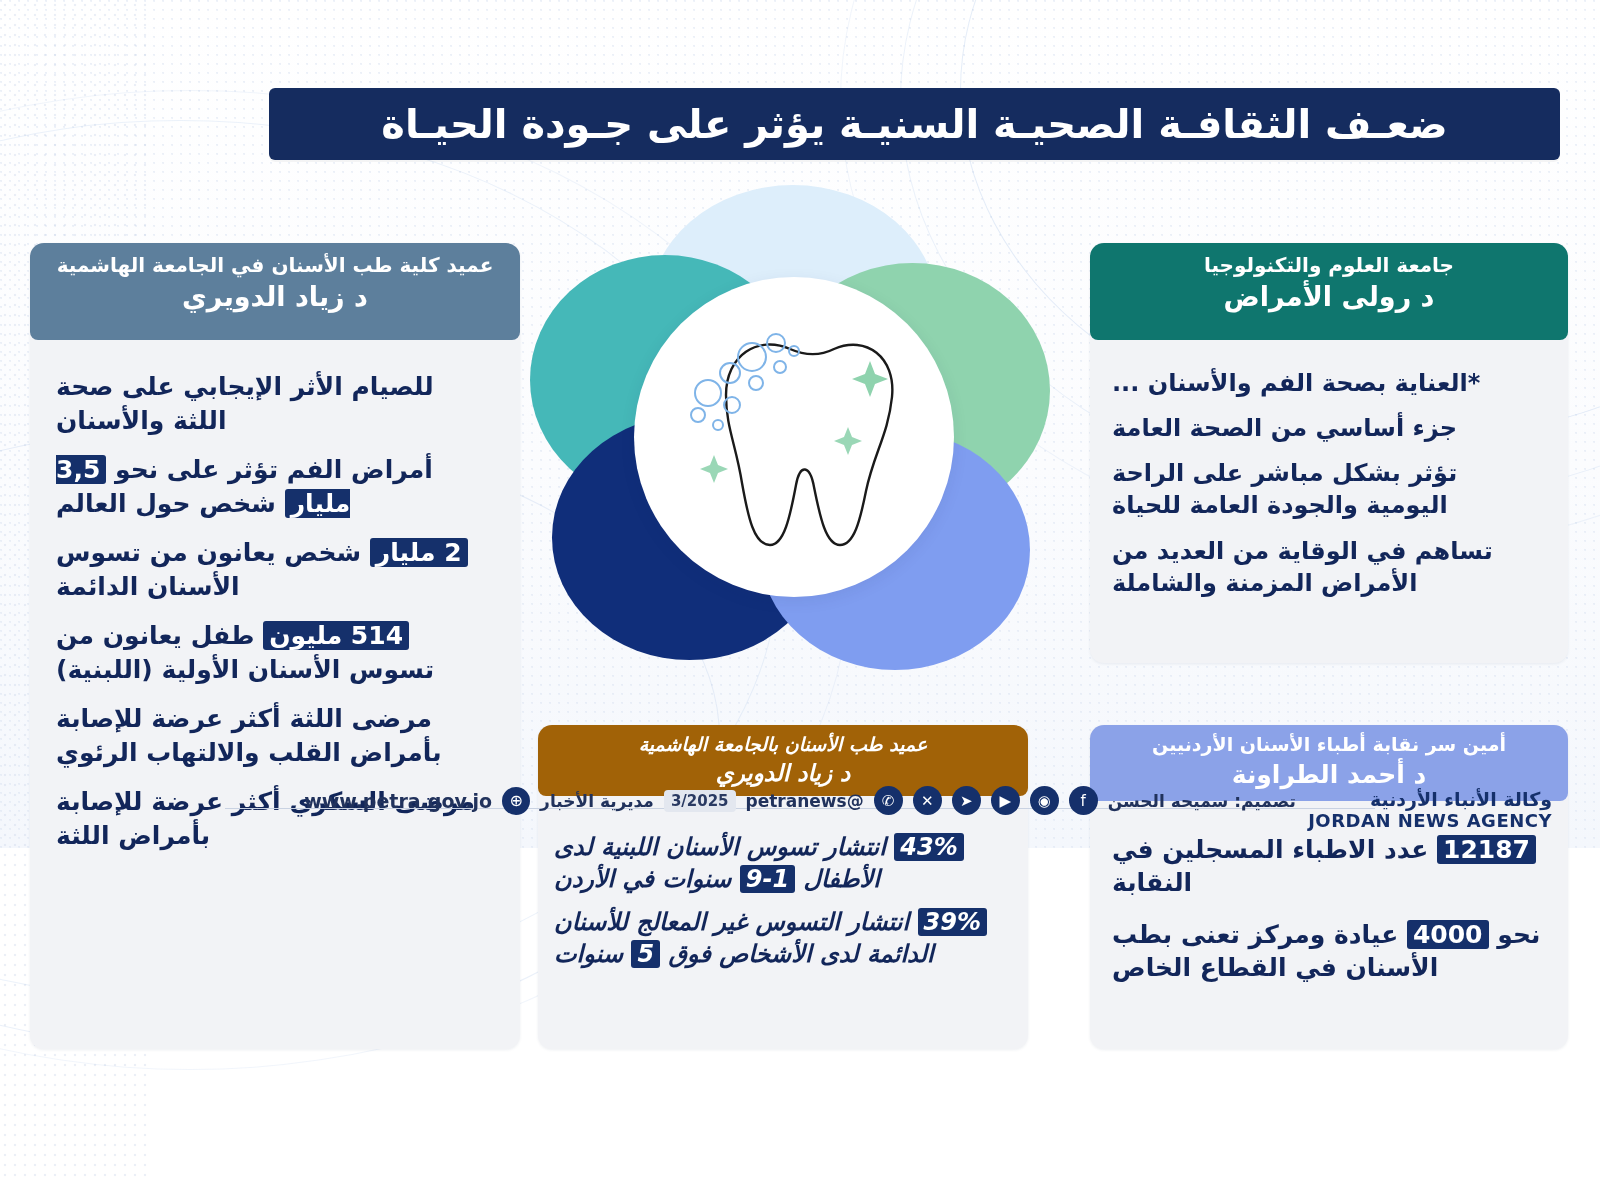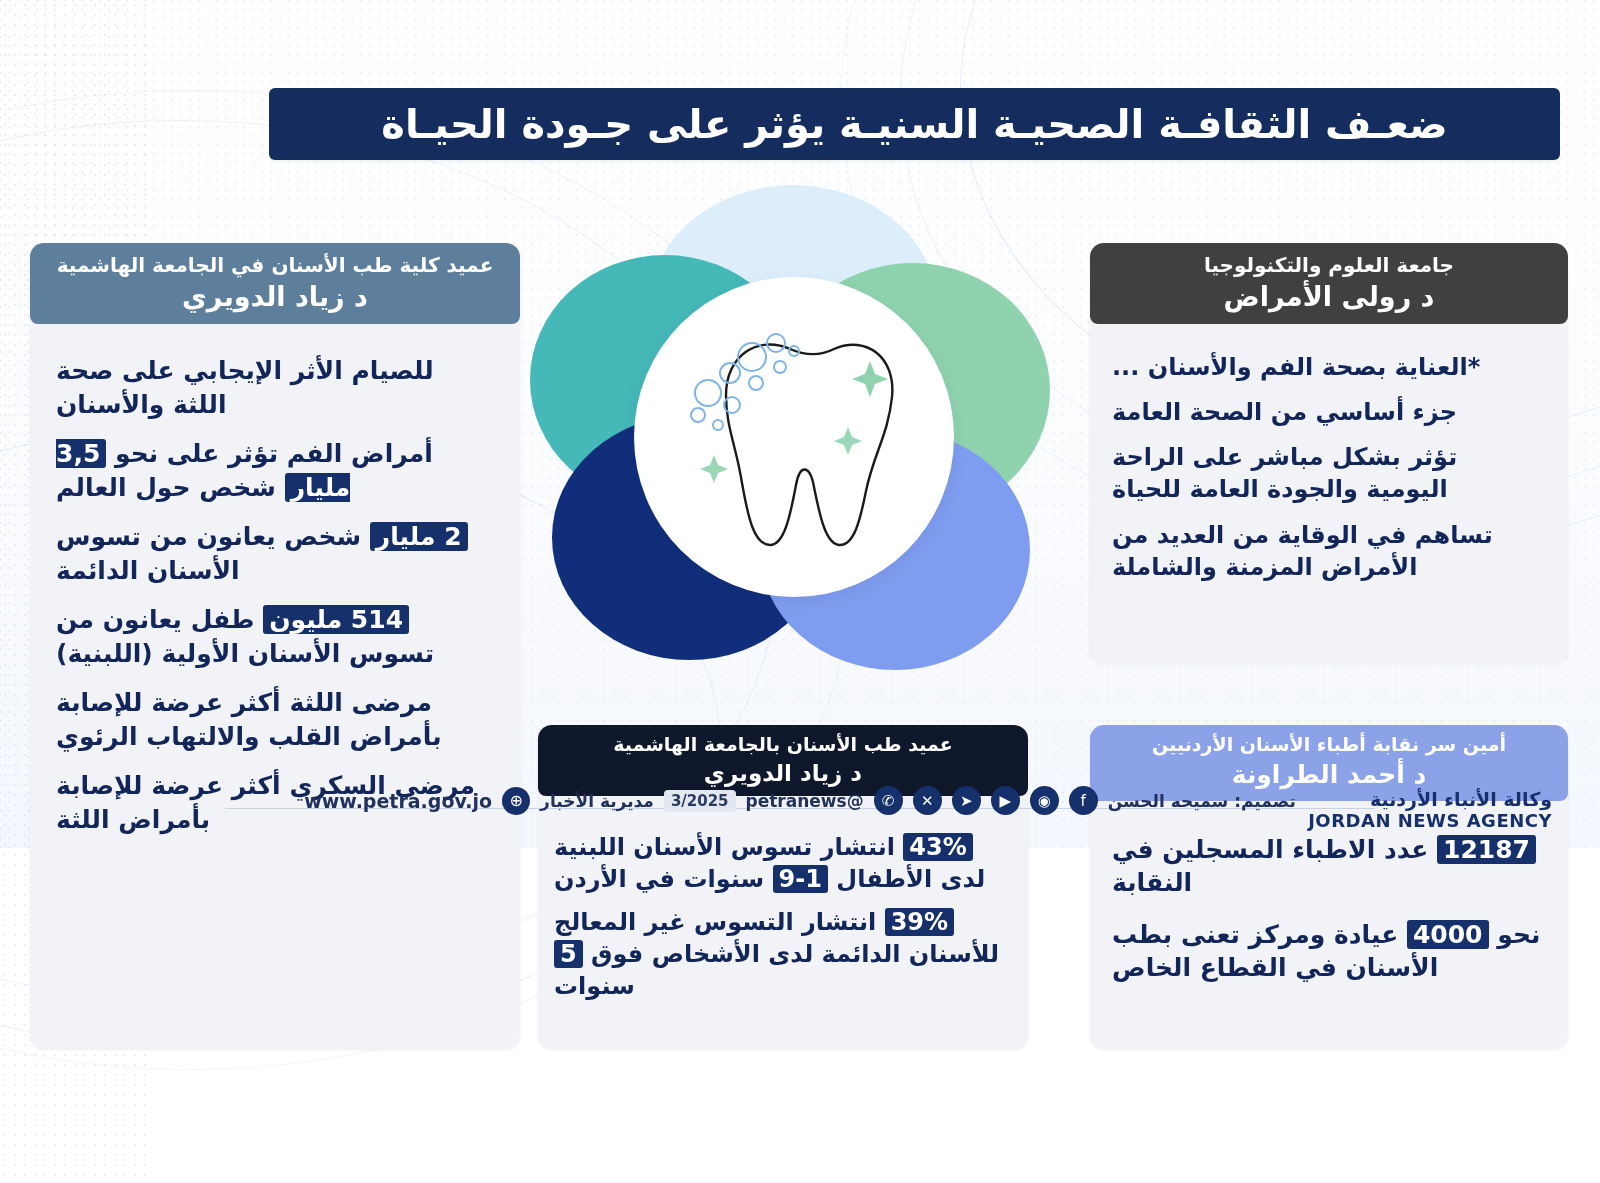--- a/index.html
+++ b/index.html
@@ -35,43 +35,43 @@
     display:flex; align-items:center; justify-content:center;
     box-shadow: 0 2px 0 rgba(0,0,0,.04);
   }
   .title-bar span {
     color:#ffffff; font-size:40px; font-weight:bold; letter-spacing:.5px;
     white-space:nowrap;
   }
 
   
   .card { position:absolute; border-radius:14px; background:#f2f3f6; box-shadow:0 1px 3px rgba(30,50,90,.08); }
-  .card-head { border-radius:10px; padding:10px 16px 12px; text-align:center; color:#fff; }
+  .card-head { border-radius:10px; padding:10px 16px 28px; text-align:center; color:#fff; }
   .card-head .sub { font-size:20px; font-weight:600; line-height:1.25; }
   .card-head .name { font-size:27px; font-weight:bold; margin-top:3px; }
   .card-body { padding:14px 20px 18px; text-align:left; color:#12265a; }
   .card-body p { font-size:25px; font-weight:bold; line-height:1.34; margin:12px 0; }
   .hl { background:#15306b; color:#fff; padding:0 6px; border-radius:3px; }
 
   
   #card-left { left:30px; top:243px; width:490px; height:806px; }
   #card-left .card-head { background:#5d7f9c; margin:0; border-radius:14px 14px 8px 8px; }
   #card-left .card-body p { margin:16px 6px; }
 
   
   #card-topright { right:32px; top:243px; width:478px; height:420px; }
-  #card-topright .card-head { background:#404040; border-radius:14px 14px 8px 8px; }
+  #card-topright .card-head { background:#0f766e; border-radius:14px 14px 8px 8px; }
   #card-topright .card-body p { margin:13px 2px; font-size:24px; }
 
   
   #card-mid { left:538px; top:725px; width:490px; height:324px; }
-  #card-mid .card-head { background:#0f172a; border-radius:14px 14px 8px 8px; padding:8px 16px 10px;}
+  #card-mid .card-head { background:#a16207; border-radius:14px 14px 8px 8px; padding:8px 16px 10px;font-style:italic;}
   #card-mid .card-head .sub { font-size:19px; }
   #card-mid .card-head .name { font-size:23px; }
-  #card-mid .card-body { padding:24px 16px 14px; }
+  #card-mid .card-body { padding:24px 16px 14px;font-style:italic; }
   #card-mid .card-body p { font-size:24px; margin:11px 0; }
 
   
   #card-botright { right:32px; top:725px; width:478px; height:324px; }
   #card-botright .card-head { background:#8ba2e8; border-radius:14px 14px 8px 8px; padding:8px 16px 12px; }
   #card-botright .card-head .sub { font-size:19px; color:#fff; }
   #card-botright .card-head .name { font-size:25px; color:#fff; }
   #card-botright .card-body p { font-size:25px; margin:18px 2px; }
 
   

